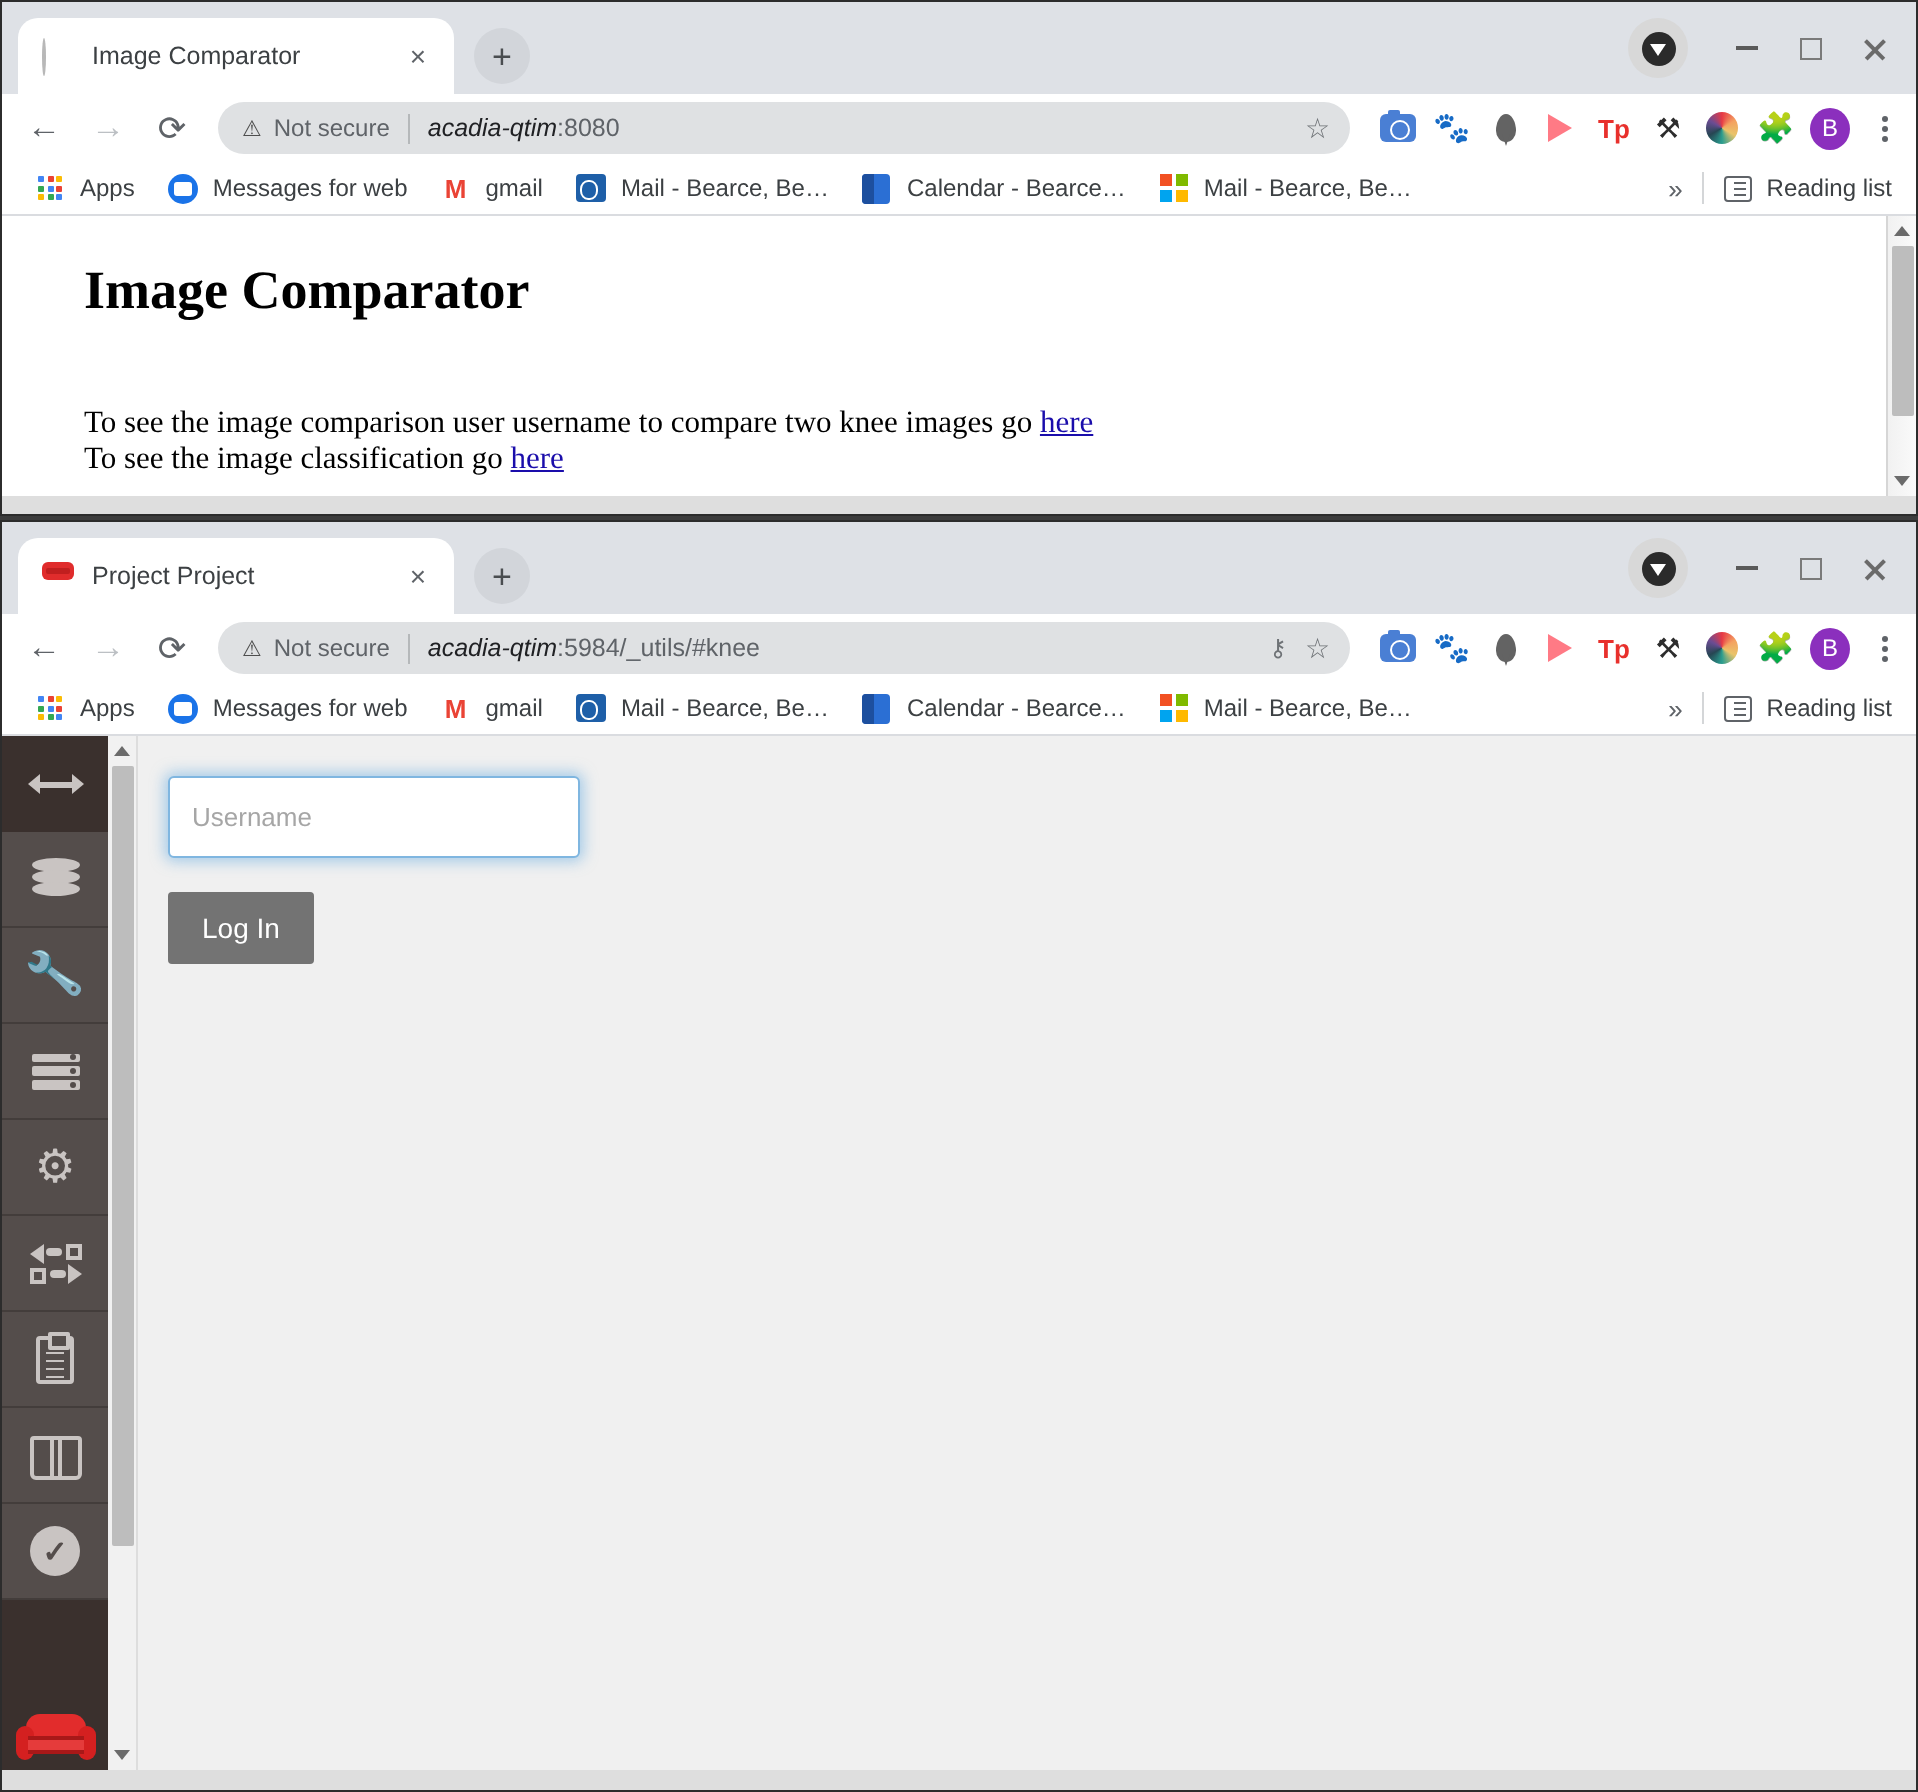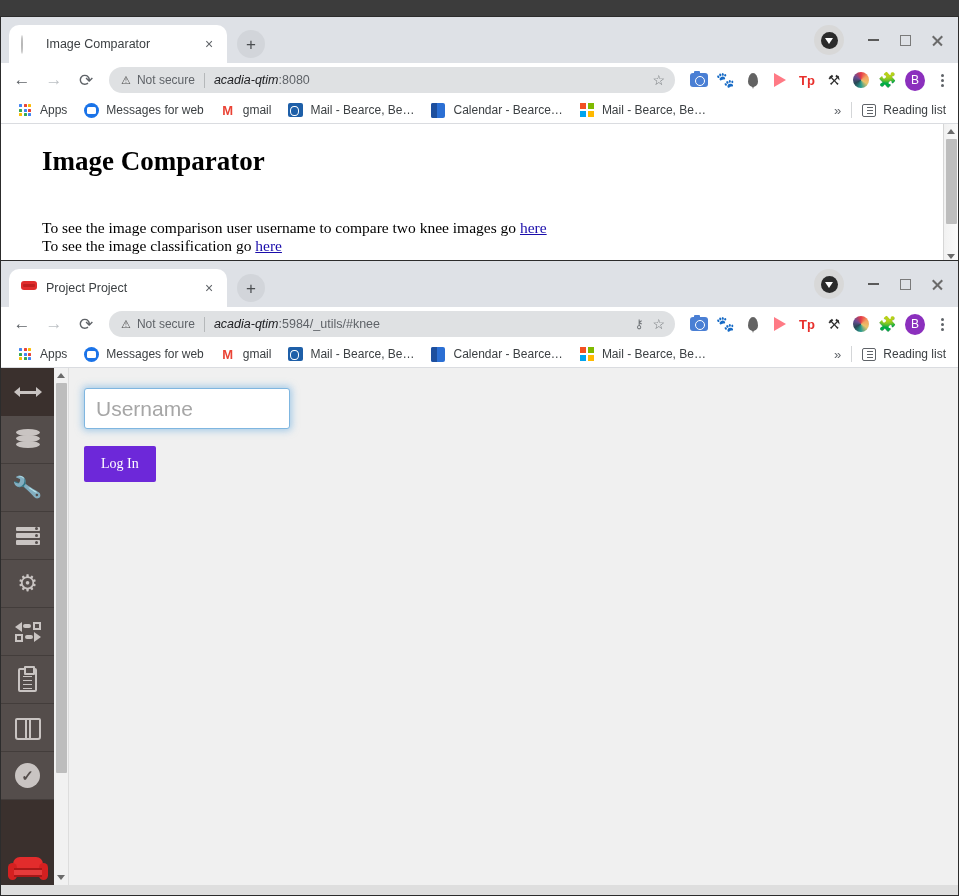--- a/index.html
+++ b/index.html
@@ -9,21 +9,21 @@
     font-family:"Liberation Sans", sans-serif;
     overflow:hidden;
   }
 
   
   .browser-window{
     position:absolute; left:0; background:#dedede;
     border:1px solid #2c2c2c;
     overflow:hidden;
   }
-  .win-top{ top:16px; width:959px; height:258px; }
+  .win-top{ top:0; width:959px; height:258px; }
   .win-bottom{ top:260px; width:959px; height:636px; }
 
   .tabstrip{
     position:relative; height:46px; background:#dee1e6;
     display:flex; align-items:flex-end;
   }
   .tab{
     position:relative;
     height:38px; width:218px; margin-left:8px;
     background:#fff; border-radius:10px 10px 0 0;
@@ -264,31 +264,31 @@
   .fx-main{ flex:1; background:#fff; position:relative; overflow:hidden; }
   .fx-header{
     background:#f0f0f0; padding:22px 0 18px 15px; border-bottom:1px solid #cfcfcf;
   }
   .fx-title{ font-size:23px; color:#333; font-weight:400; }
   .fx-body{ background:#f0f0f0; height:100%; padding:20px 0 0 15px; }
   .fx-hint{ font-size:12.5px; color:#4a4a4a; margin-bottom:15px; }
   .fx-input{
     display:block; width:206px; height:41px; background:#fff;
     border:1px solid #ccc; border-radius:3px; padding:0 11px;
-    font-size:21px; color:#555; font-family:"Liberation Sans", sans-serif;
+    font-size:13px; color:#555; font-family:"Liberation Sans", sans-serif;
     margin-bottom:17px; outline:none;
   }
   .fx-input::placeholder{ color:#a6a6a6; }
   .fx-input.focused{
     border-color:#7fb6e0;
     box-shadow:0 0 7px 2px rgba(110,175,225,.55);
   }
   .fx-btn{
-    background:#6d28d9; color:#fff; border:none; border-radius:2px;
-    font-size:14px; padding:10px 17px; font-family:Liberation Serif, serif;
+    background:#737373; color:#fff; border:none; border-radius:2px;
+    font-size:14px; padding:10px 17px; font-family:Liberation Sans, sans-serif;
     cursor:pointer;
   }
 </style>
 </head>
 <body>
 
 <div class="browser-window win-top">
 
   <div class="tabstrip">
     <div class="tab">

